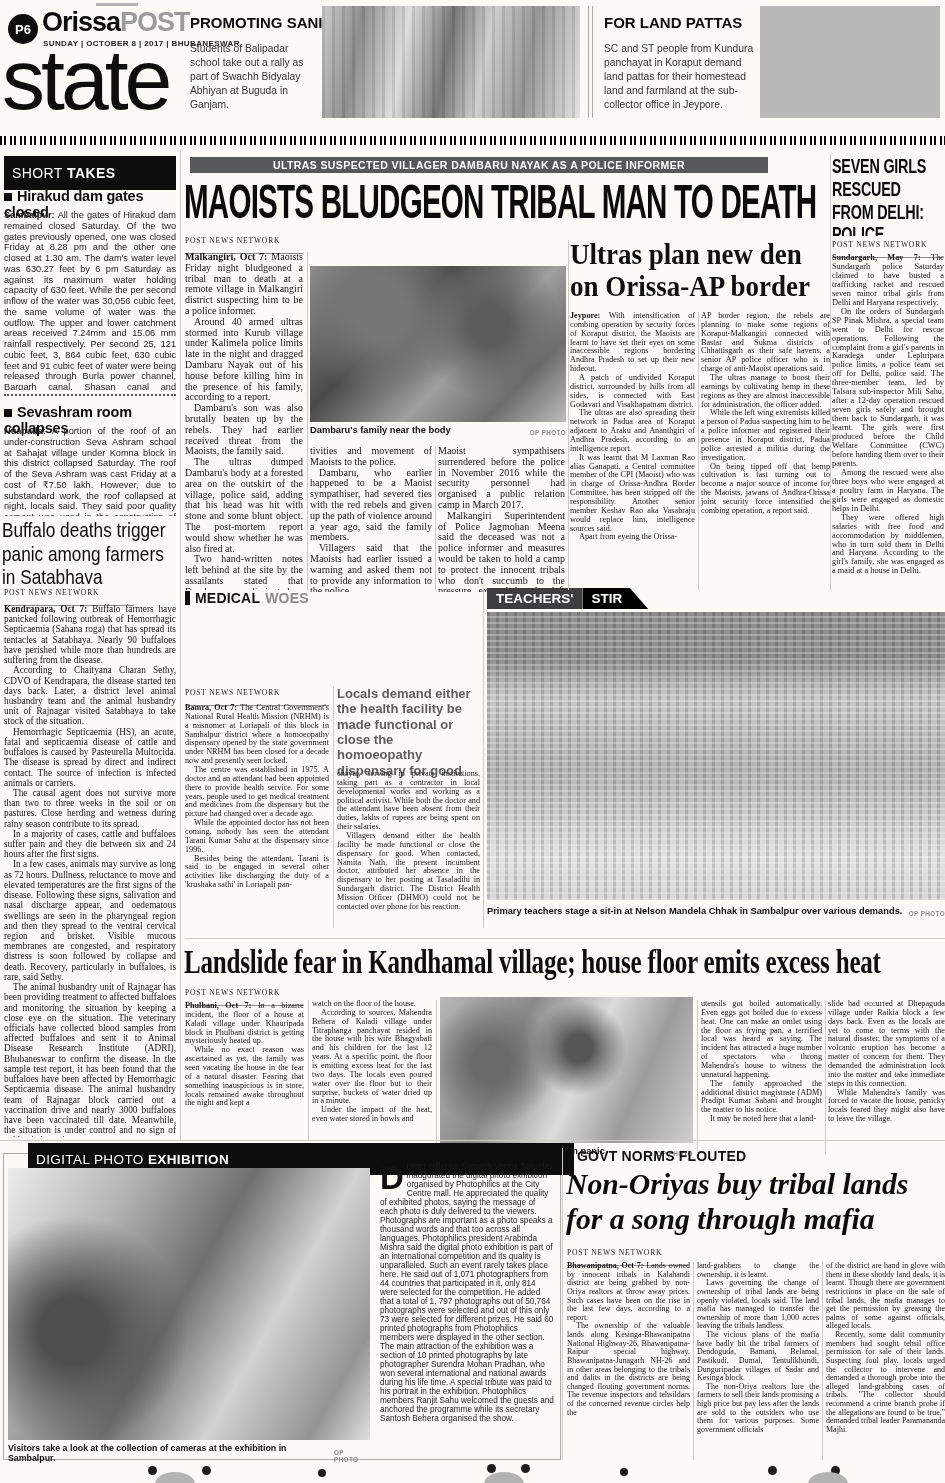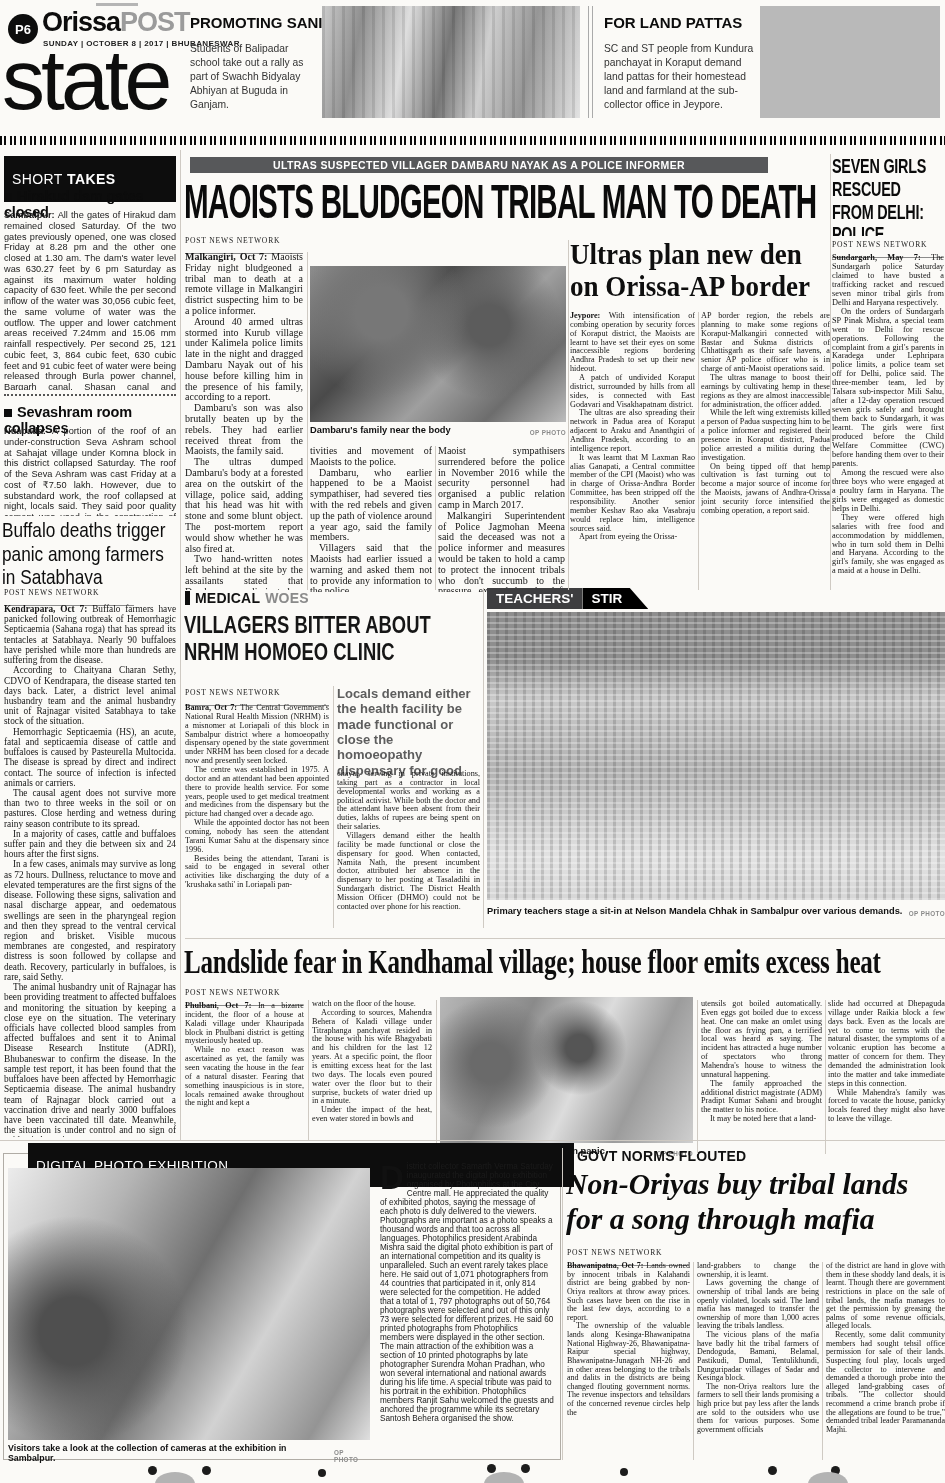--- a/index.html
+++ b/index.html
@@ -27,21 +27,21 @@
   .h-serif{font-family:"Liberation Serif",serif;font-weight:bold;color:#0e0e0e;}
   .h-ultras{font-size:30px;line-height:1.05;width:111%;transform:scaleX(.9);}
   .h-landslide{font-size:33px;letter-spacing:-.3px;transform:scaleX(.76);transform-origin:0 100%;white-space:nowrap;display:inline-block;}
   .h-girls{font-weight:bold;font-size:18px;line-height:1.1;letter-spacing:-.3px;width:125%;transform:scale(.8,1.15);transform-origin:0 0;color:#0b0b0b;}
   .h-villagers{font-weight:bold;font-size:23px;line-height:1.18;width:124%;transform:scaleX(.8);transform-origin:0 0;color:#161616;}
   .h-buffalo{font-weight:normal;font-size:21px;line-height:1.12;width:122%;transform:scaleX(.82);transform-origin:0 0;color:#0d0d0d;}
   .h-nonoriya{font-style:italic;font-size:30px;line-height:1.18;color:#0c0c0c;}
   .st-title{font-weight:bold;font-size:14.5px;letter-spacing:-.2px;color:#0c0c0c;}
   .sq{display:inline-block;width:8px;height:8px;background:#0c0c0c;margin-right:5px;}
   
-  .blackbar{background:#0d0d0d;color:#fff;display:flex;align-items:center;padding:12px 8px;font-size:14px;letter-spacing:.4px;}
+  .blackbar{background:#0d0d0d;color:#fff;display:flex;align-items:center;padding:6px 8px;font-size:14px;letter-spacing:.4px;}
   .kicker{background:#57585a;color:#fff;font-weight:bold;font-size:10.5px;letter-spacing:.4px;
           display:flex;align-items:center;justify-content:center;}
   .seclabel{font-weight:bold;font-size:14px;letter-spacing:.2px;display:flex;align-items:center;gap:5px;color:#111;}
   .seclabel .bar{width:5px;height:14px;background:#0d0d0d;display:inline-block;}
   .gray{color:#8a8a8a;}
   .tlabel{color:#fff;font-weight:bold;font-size:13.5px;padding:3px 9px;display:inline-block;}
   
   .photo{background:#b9b9b9;}
   .ph-rally{background:
     repeating-linear-gradient(90deg,rgba(0,0,0,.10) 0 3px,transparent 3px 10px),
@@ -180,23 +180,20 @@
       <p>On the orders of Sundargarh SP Pinak Mishra, a special team went to Delhi for rescue operations. Following the complaint from a girl's parents in Karadega under Lephripara police limits, a police team set off for Delhi, police said. The three-member team, led by Talsara sub-inspector Mili Sahu, after a 12-day operation rescued seven girls safely and brought them back to Sundargarh, it was learnt. The girls were first produced before the Child Welfare Committee (CWC) before handing them over to their parents.</p>
       <p>Among the rescued were also three boys who were engaged at a poultry farm in Haryana. The girls were engaged as domestic helps in Delhi.</p>
       <p>They were offered high salaries with free food and accommodation by middlemen, who in turn sold them in Delhi and Haryana. According to the girl's family, she was engaged as a maid at a house in Delhi.</p>
     </div>
 
   <div class="ab seclabel" style="left:185px;top:590px;">
     <span class="bar"></span>
     <span>MEDICAL</span>
     <span class="gray">WOES</span>
   </div>
-  <div class="ab" style="left:184px;top:612px;width:298px;height:68px;overflow:hidden;">
-      <div class="h-villagers condblock">VILLAGERS BITTER ABOUT NRHM HOMOEO CLINIC</div>
-    </div>
   <div class="ab byline" style="left:185px;top:688px;width:144px;">POST NEWS NETWORK</div>
   <div class="ab body body82" style="left:185px;top:704px;width:144px;height:224px;">
       <p><b>Bamra, Oct 7: </b>The Central Government's National Rural Health Mission (NRHM) is a misnomer at Loriapali of this block in Sambalpur district where a homoeopathy dispensary opened by the state government under NRHM has been closed for a decade now and presently seen locked.</p>
       <p>The centre was established in 1975. A doctor and an attendant had been appointed there to provide health service. For some years, people used to get medical treatment and medicines from the dispensary but the picture had changed over a decade ago.</p>
       <p>While the appointed doctor has not been coming, nobody has seen the attendant Tarani Kumar Sahu at the dispensary since 1996.</p>
       <p>Besides being the attendant, Tarani is said to be engaged in several other activities like discharging the duty of a 'krushaka sathi' in Loriapali pan-</p>
     </div>
   <div class="ab pullquote" style="left:337px;top:686px;width:143px;">Locals demand either the health facility be made functional or close the homoeopathy dispensary for good</div>
   <div class="ab body body82" style="left:337px;top:770px;width:143px;height:158px;">
       <p>chayat, serving in private institutions, taking part as a contractor in local developmental works and working as a political activist. While both the doctor and the attendant have been absent from their duties, lakhs of rupees are being spent on their salaries.</p>
@@ -237,21 +234,21 @@
     </div>
   <div class="ab body body82" style="left:828px;top:1000px;width:117px;height:154px;">
       <p>slide had occurred at Dhepaguda village under Raikia block a few days back. Even as the locals are yet to come to terms with the natural disaster, the symptoms of a volcanic eruption has become a matter of concern for them. They demanded the administration look into the matter and take immediate steps in this connection.</p>
       <p>While Mahendra's family was forced to vacate the house, panicky locals feared they might also have to leave the village.</p>
     </div>
 
   <div class="ab hrule" style="left:0;top:1140px;width:945px;"></div>
 
   <div class="ab" style="left:3px;top:1153px;width:556px;height:305px;border:1px solid #b0aca5;"></div>
   <div class="ab blackbar" style="left:28px;top:1143px;width:530px;height:20px;font-size:13.5px;">
-    <span style="font-weight:normal;">DIGITAL PHOTO</span>&nbsp;<span style="font-weight:normal;">EXHIBITION</span>
+    <span style="font-weight:normal;">DIGITAL PHOTO</span>&nbsp;<span style="font-weight:bold;">EXHIBITION</span>
   </div>
   <div class="ab photo ph-expo" style="left:8px;top:1168px;width:362px;height:272px;"></div>
   <div class="ab caprow" style="left:8px;top:1443px;width:362px;">
     <span class="caption" style="font-size:8.8px;">Visitors take a look at the collection of cameras at the exhibition in Sambalpur.</span>
     <span class="credit">OP PHOTO</span>
   </div>
   <div class="ab sansbody" style="left:380px;top:1162px;width:174px;height:280px;font-size:8.2px;line-height:1.1;text-align:left;">
     <span class="dropcap">D</span><span>istrict collector Samarth Verma Saturday inaugurated the digital photo exhibition organised by Photophilics at the City Centre mall. He appreciated the quality of exhibited photos, saying the message of each photo is duly delivered to the viewers. Photographs are important as a photo speaks a thousand words and that too across all languages. Photophilics president Arabinda Mishra said the digital photo exhibition is part of an international competition and its quality is unparalleled. Such an event rarely takes place here. He said out of 1,071 photographers from 44 countries that participated in it, only 814 were selected for the competition. He added that a total of 1, 797 photographs out of 50,764 photographs were selected and out of this only 73 were selected for different prizes. He said 60 printed photographs from Photophilics members were displayed in the other section. The main attraction of the exhibition was a section of 10 printed photographs by late photographer Surendra Mohan Pradhan, who won several international and national awards during his life time. A special tribute was paid to his portrait in the exhibition. Photophilics members Ranjit Sahu welcomed the guests and anchored the programme while its secretary Santosh Behera organised the show.</span>
   </div>
 
@@ -267,21 +264,21 @@
       <p><b>Bhawanipatna, Oct 7: </b>Lands owned by innocent tribals in Kalahandi district are being grabbed by non-Oriya realtors at throw away prices. Such cases have been on the rise in the last few days, according to a report.</p>
       <p>The ownership of the valuable lands along Kesinga-Bhawanipatna National Highway-26, Bhawanipatna-Raipur special highway, Bhawanipatna-Junagarh NH-26 and in other areas belonging to the tribals and dalits in the districts are being changed flouting government norms. The revenue inspectors and tehsildars of the concerned revenue circles help the</p>
     </div>
   <div class="ab body" style="left:697px;top:1262px;width:122px;height:198px;font-size:8px;">
       <p>land-grabbers to change the ownership, it is learnt.</p>
       <p>Laws governing the change of ownership of tribal lands are being openly violated, locals said. The land mafia has managed to transfer the ownership of more than 1,000 acres leaving the tribals landless.</p>
       <p>The vicious plans of the mafia have badly hit the tribal farmers of Dendoguda, Bamani, Belamal, Pastikudi, Dumal, Tentulikhundi, Dunguripadar villages of Sadar and Kesinga block.</p>
       <p>The non-Oriya realtors lure the farmers to sell their lands promising a high price but pay less after the lands are sold to the outsiders who use them for various purposes. Some government officials</p>
     </div>
   <div class="ab body" style="left:826px;top:1262px;width:119px;height:198px;font-size:8px;">
-      <p>of the district are hand in glove with them in these shoddy land deals, it is learnt. Though there are government restrictions in place on the sale of tribal lands, the mafia manages to get the permission by greasing the palms of some revenue officials, alleged locals.</p>
+      <p>of the district are hand in glove with them in these shoddy land deals, it is learnt. Though there are government restrictions in place on the sale of tribal lands, the mafia manages to get the permission by greasing the palms of some against officials, alleged locals.</p>
       <p>Recently, some dalit community members had sought tehsil office permission for sale of their lands. Suspecting foul play, locals urged the collector to intervene and demanded a thorough probe into the alleged land-grabbing cases of tribals. "The collector should recommend a crime branch probe if the allegations are found to be true," demanded tribal leader Paramananda Majhi.</p>
     </div>
 
   <div class="ab vrule" style="left:180px;top:150px;height:990px;"></div>
   <div class="ab vrule" style="left:830px;top:154px;height:436px;"></div>
   <div class="ab vrule" style="left:567.5px;top:240px;height:350px;"></div>
   <div class="ab vrule" style="left:307px;top:252px;height:338px;"></div>
   <div class="ab vrule" style="left:435px;top:446px;height:144px;"></div>
   <div class="ab vrule" style="left:698px;top:312px;height:278px;"></div>
   <div class="ab vrule" style="left:333px;top:686px;height:242px;"></div>

